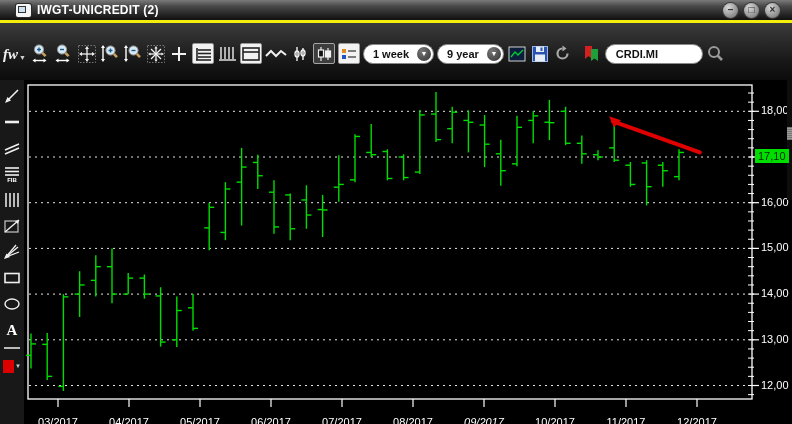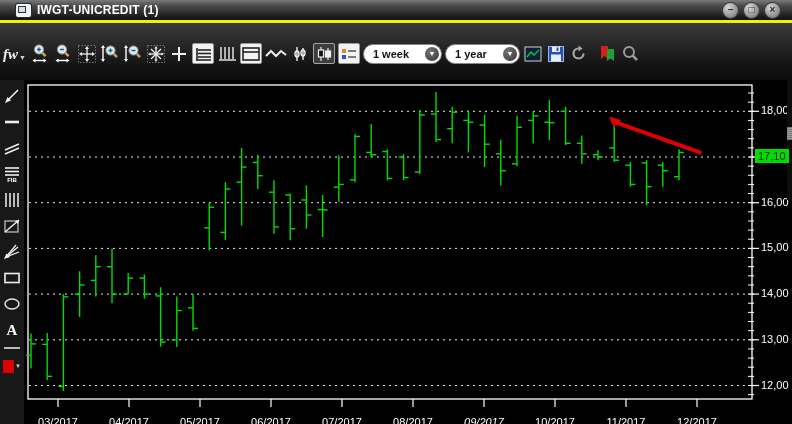--- a/index.html
+++ b/index.html
@@ -23,21 +23,21 @@
   .toolbar{height:25px;display:flex;align-items:flex-end;gap:3px;padding:16px 3px;
            background:linear-gradient(180deg,#3b3b3b,#161616 70%,#0c0c0c);}
   .tbtn{height:21px;min-width:20px;display:flex;align-items:center;justify-content:center;flex:0 0 auto;}
   .tbtn svg{display:block;}
   .tbtn.white-btn{background:#f2f2f2;border:1px solid #9a9a9a;border-radius:2px;height:19px;}
   .tbtn.selected{background:#3d3d3d;border:1px solid #a5a5a5;border-radius:2px;height:19px;}
   .logo-fw{color:#f2f2f2;font-size:15px;font-style:italic;font-weight:bold;
            font-family:"Liberation Serif","DejaVu Serif",serif;line-height:18px;}
   .logo-caret{color:#cfcfcf;font-size:7px;margin:8px 0 0 1px;}
   .combo{display:flex;align-items:center;background:#fff;border-radius:10px;height:18px;
-         padding:0 2px 0 9px;gap:16px;border:1px solid #888;}
+         padding:0 2px 0 9px;gap:8px;border:1px solid #888;}
   .combo .cval{font-size:11px;font-weight:bold;color:#111;white-space:nowrap;}
   .combo .cbtn{width:14px;height:14px;border-radius:50%;background:radial-gradient(circle at 35% 30%,#777,#333);
                color:#fff;font-size:7px;text-align:center;line-height:14px;}
   .pill-input{background:#fff;border-radius:10px;height:18px;min-width:76px;display:flex;align-items:center;
               padding:0 10px;font-size:11px;font-weight:bold;color:#111;border:1px solid #888;}
   
   .quotebar{position:relative;height:15px;background:#000;font-size:11px;}
   .quotebar span{position:absolute;top:1px;white-space:nowrap;}
   .q-label{color:#e6e6e6;}
   .q-green{color:#00cc22;}
@@ -74,21 +74,21 @@
   .hs-thumb{position:absolute;left:676px;top:0;width:38px;height:16px;background:#e2e2e2;
             border:1px solid #8a8a8a;box-sizing:border-box;}
 </style>
 </head>
 <body>
 
 <div class="window">
 
   <div class="titlebar">
     <div class="app-icon"></div>
-    <div class="title">IWGT-UNICREDIT (1)</div>
+    <div class="title">IWGT-UNICREDIT (2)</div>
     <div class="win-buttons">
       <div class="winbtn">–</div>
       <div class="winbtn">□</div>
       <div class="winbtn">×</div>
     </div>
   </div>
   <div class="yellow-line"></div>
 
   <div class="toolbar">
     <div class="tbtn" style="margin-right:2px;">
@@ -218,21 +218,21 @@
         <line x1="8" y1="5" x2="16" y2="5" stroke="#555" stroke-width="1.5"></line>
         <rect x="2" y="9" width="4" height="4" fill="#2255bb"></rect>
         <line x1="8" y1="11" x2="16" y2="11" stroke="#555" stroke-width="1.5"></line>
       </svg>
     </div>
     <div class="combo">
       <span class="cval">1 week</span>
       <span class="cbtn">▼</span>
     </div>
     <div class="combo">
-      <span class="cval">1 year</span>
+      <span class="cval">9 year</span>
       <span class="cbtn">▼</span>
     </div>
     <div class="tbtn">
       <svg width="18" height="16" viewBox="0 0 18 16">
         <rect x="1" y="1" width="16" height="14" fill="#0d1e3c" stroke="#cfcfcf"></rect>
         <polyline points="3,11 7,6 10,9 15,4" fill="none" stroke="#00cc33" stroke-width="1.4"></polyline>
       </svg>
     </div>
     <div class="tbtn">
       <svg width="18" height="18" viewBox="0 0 18 18">
@@ -246,20 +246,23 @@
       <svg width="19" height="19" viewBox="0 0 19 19">
         <path d="M14.5 9.5 A5 5 0 1 1 9.5 4.5" fill="none" stroke="#a9a9a9" stroke-width="2.2"></path>
         <path d="M9.5 1.5 L13.5 4.5 L9.5 7.5 Z" fill="#a9a9a9"></path>
       </svg>
     </div>
     <div class="tbtn" style="margin-left:6px;">
       <svg width="19" height="19" viewBox="0 0 19 19">
         <path d="M3 2 H10 V15 L6.5 12 L3 15 Z" fill="#d42020"></path>
         <path d="M9 5 H16 V17 L12.5 14.5 L9 17 Z" fill="#1f9e3a"></path>
       </svg>
+    </div>
+    <div class="pill-input">
+      <span>CRDI.MI</span>
     </div>
     <div class="tbtn">
       <svg width="19" height="19" viewBox="0 0 19 19">
         <circle cx="8" cy="8" r="5" fill="none" stroke="#9a9a9a" stroke-width="2"></circle>
         <line x1="11.7" y1="11.7" x2="16" y2="16" stroke="#9a9a9a" stroke-width="2.6"></line>
       </svg>
     </div>
   </div>
 
 

